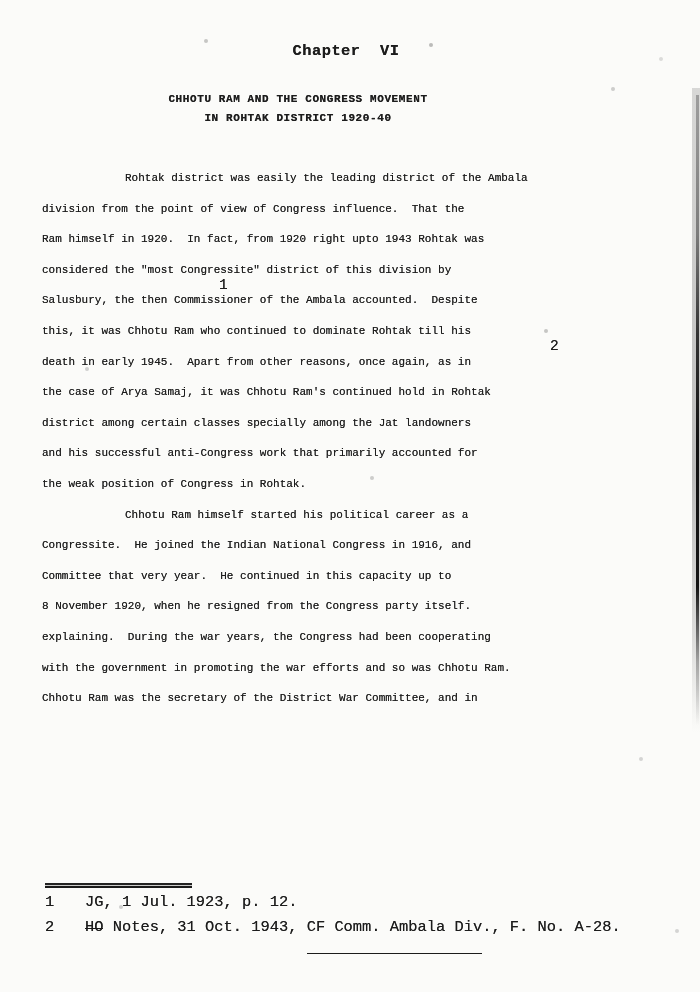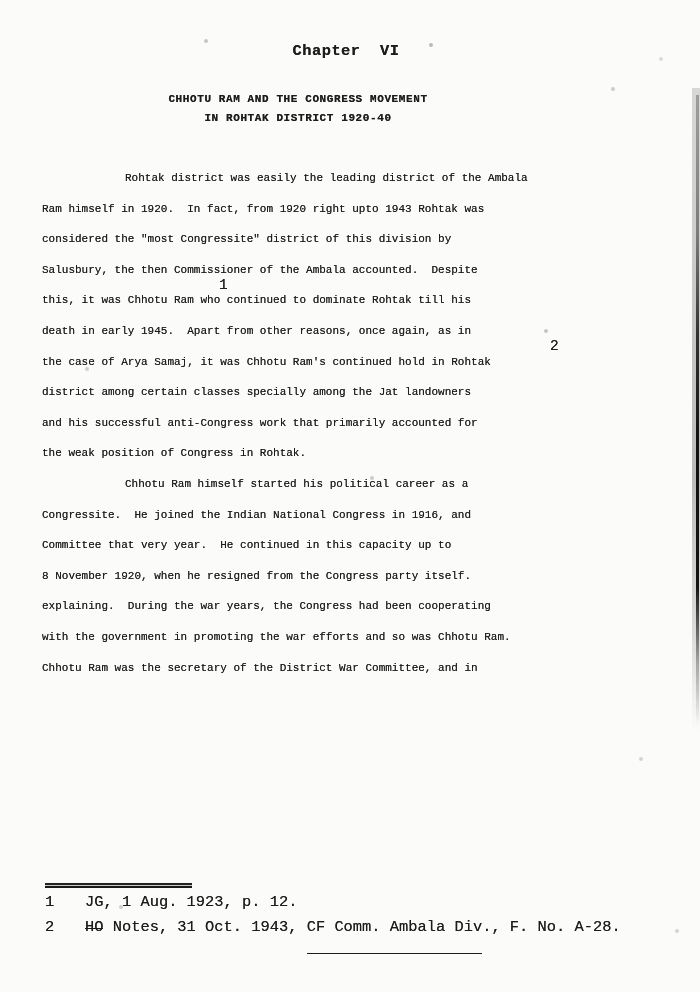--- a/index.html
+++ b/index.html
@@ -99,20 +99,21 @@
   <div class="chapter txt">Chapter  VI</div>
 
   <div class="title-block">
     <div class="txt">CHHOTU RAM AND THE CONGRESS MOVEMENT</div>
     <div class="txt">IN ROHTAK DISTRICT 1920-40</div>
   </div>
 
   <div class="body-text">
       <div class="para">
         <div class="line txt">Rohtak district was easily the leading district of the Ambala</div>
+        <div class="line txt">division from the point of view of Congress influence.  That the</div>
         <div class="line txt">Ram himself in 1920.  In fact, from 1920 right upto 1943 Rohtak was</div>
         <div class="line txt">considered the "most Congressite" district of this division by</div>
         <div class="line txt">Salusbury, the then Commissioner of the Ambala accounted.  Despite</div>
         <div class="line txt">this, it was Chhotu Ram who continued to dominate Rohtak till his</div>
         <div class="line txt">death in early 1945.  Apart from other reasons, once again, as in</div>
         <div class="line txt">the case of Arya Samaj, it was Chhotu Ram's continued hold in Rohtak</div>
         <div class="line txt">district among certain classes specially among the Jat landowners</div>
         <div class="line txt">and his successful anti-Congress work that primarily accounted for</div>
         <div class="line txt">the weak position of Congress in Rohtak.</div>
       </div>
@@ -127,21 +128,21 @@
       </div>
     </div>
 
   <span class="fn-marker fn-marker-1">1</span>
   <span class="fn-marker fn-marker-2">2</span>
 
   <div class="footnote-rule"></div>
   <div class="footnotes">
       <div class="fn-row">
         <span class="fn-num">1</span>
-        <span class="fn-text"><span class="u">JG</span><span>, 1 Aug. 1923, p. 12.</span></span>
+        <span class="fn-text"><span class="u">JG</span><span>, 1 Jul. 1923, p. 12.</span></span>
       </div>
       <div class="fn-row">
         <span class="fn-num">2</span>
         <span class="fn-text"><span>HO Notes, 31 Oct. 1943, </span><span class="u">CF Comm. Ambala Div</span><span>., F. No. A-28.</span></span>
       </div>
     </div>
 
   <div class="edge-shadow"></div>
   <div class="edge-line"></div>
   <div class="specks"></div>

